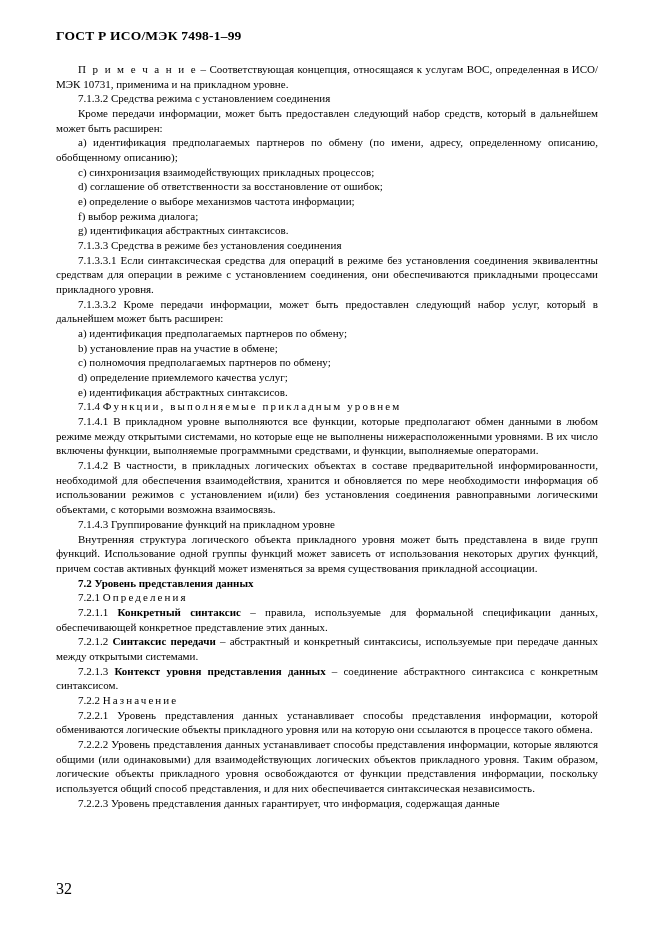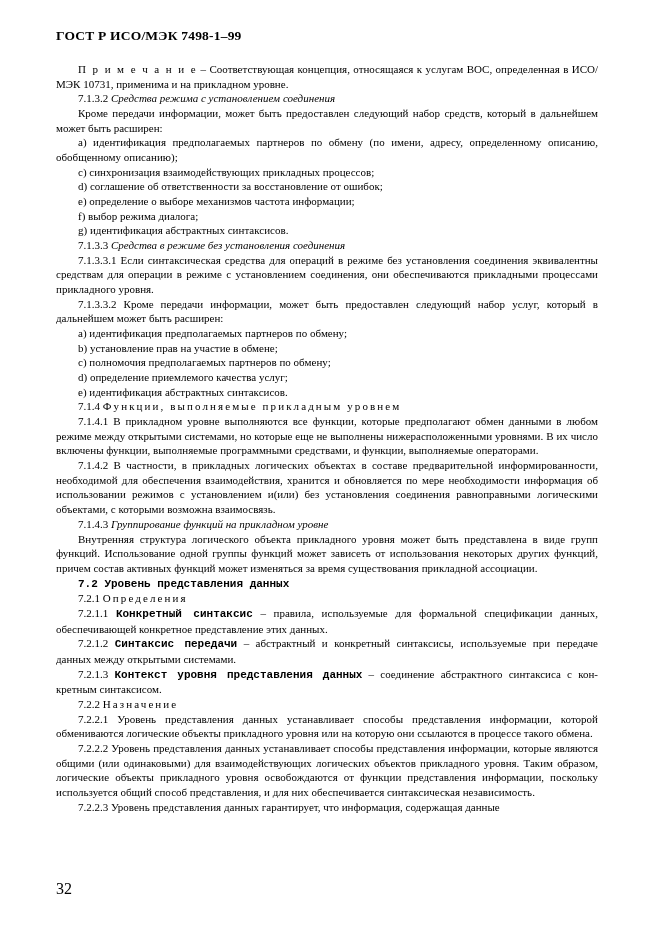--- a/index.html
+++ b/index.html
@@ -37,25 +37,23 @@
     text-justify: inter-word;
   }
   p {
     margin: 0 11px 0 0;
     text-align: justify;
     text-indent: 22px;
     font-size: 11px;
     line-height: 1.335;
   }
   .it {
-    font-style: italic;
   }
   .bd {
     font-weight: bold;
-    font-family: Liberation Mono, monospace;
   }
   .spaced {
     letter-spacing: 2.1px;
   }
   .spaced-sm {
     letter-spacing: 1.6px;
   }
   .pagenum {
     position: absolute;
     left: 56px;

